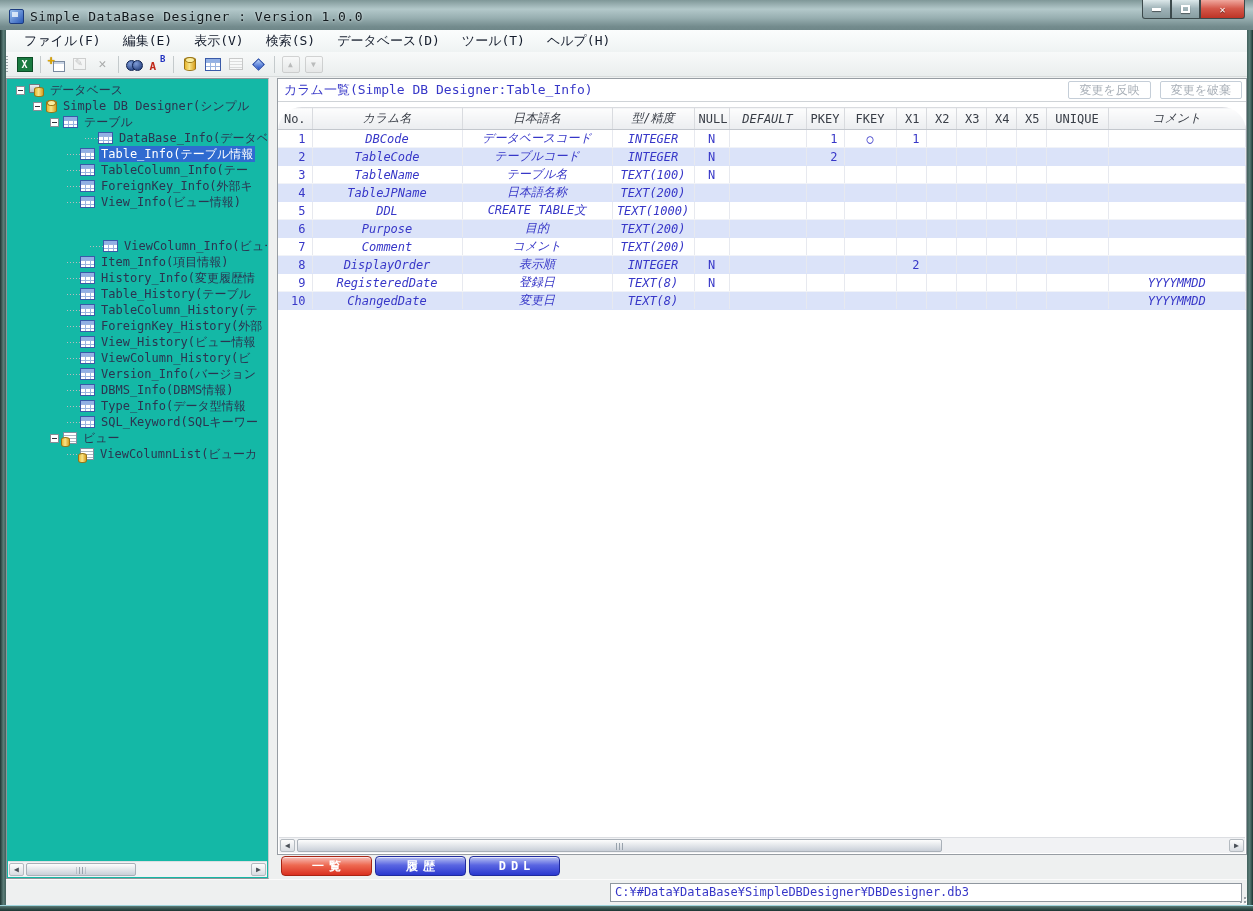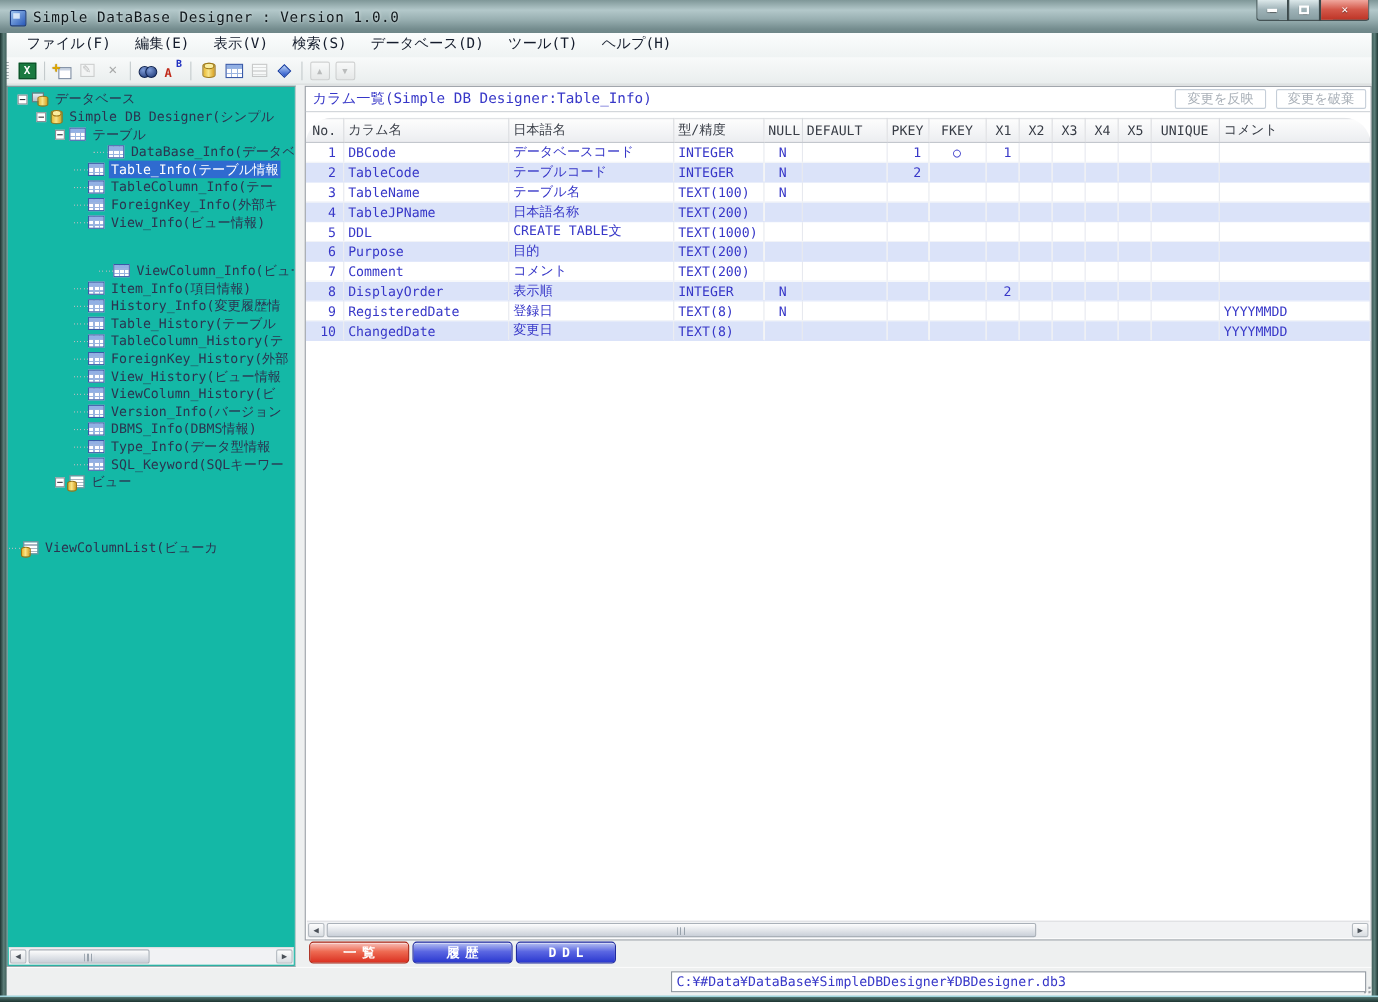--- a/index.html
+++ b/index.html
@@ -132,21 +132,21 @@
     background:#fff; color:#a9b0b8; font-size:12px; font-family:inherit; }
 
   .grid { position:absolute; left:0; right:0; top:28px; bottom:17px; overflow:hidden;border-radius:24px; }
   table { border-collapse:collapse; table-layout:fixed; width:100%; }
   th { height:22px; background:linear-gradient(#fdfdfd,#ebedf0); border-right:1px solid #d9dbdf;
     border-top:1px solid #d9dbdf; border-bottom:1px solid #c3c7cd; color:#383d46; font-weight:normal;
     font-size:12px; padding:0 4px; overflow:hidden; white-space:nowrap; }
   td { height:17px; border-right:1px solid #e7e9ef; border-bottom:1px solid #f1f3f8; color:#3737c8;
     font-size:12px; padding:0 4px; overflow:hidden; white-space:nowrap; }
   tr.alt td { background:#dbe3f9; border-bottom-color:#dbe3f9; }
-  .al { text-align:left; } .ar { text-align:right; padding-right:6px; } .ac { text-align:center; }
+  .al { text-align:center;font-style:italic; } .ar { text-align:right; padding-right:6px; } .ac { text-align:center; }
 
   .main-hscroll { height:16px; }
   .main-hscroll .sb-thumb { left:18px; width:645px; }
   .tree-hscroll .sb-thumb { left:18px; width:110px; }
 
   
   .tab-strip { position:absolute; left:4px; bottom:0; height:23px; display:flex; align-items:flex-start; }
   .tab { width:91px; height:20px; margin-right:3px; border-radius:4px; color:#fff; font-size:12px; font-weight:bold;
     display:flex; align-items:center; justify-content:center; letter-spacing:5px; text-indent:5px;
     box-shadow:inset 0 1px 0 rgba(255,255,255,.6); }
@@ -339,21 +339,21 @@
           <div class="tree-item" style="padding-left: 59px;">
             <span class="t-spacer"></span>
             <span class="t-ico ic table-icon"></span>
             <span class="label">SQL_Keyword(SQLキーワー</span>
           </div>
           <div class="tree-item" style="padding-left: 42px;">
             <span class="expander"></span>
             <span class="t-ico ic view-icon"></span>
             <span class="label">ビュー</span>
           </div>
-          <div class="tree-item" style=" margin-top: 44px;">
+          <div class="tree-item" style="padding-left: 59px;">
             <span class="t-spacer"></span>
             <span class="t-ico ic view-icon"></span>
             <span class="label">ViewColumnList(ビューカ</span>
           </div>
         </div>
       <div class="hscroll tree-hscroll">
         <span class="sb-arrow left">◀</span>
         <span class="sb-thumb"></span>
         <span class="sb-arrow right">▶</span>
       </div>

